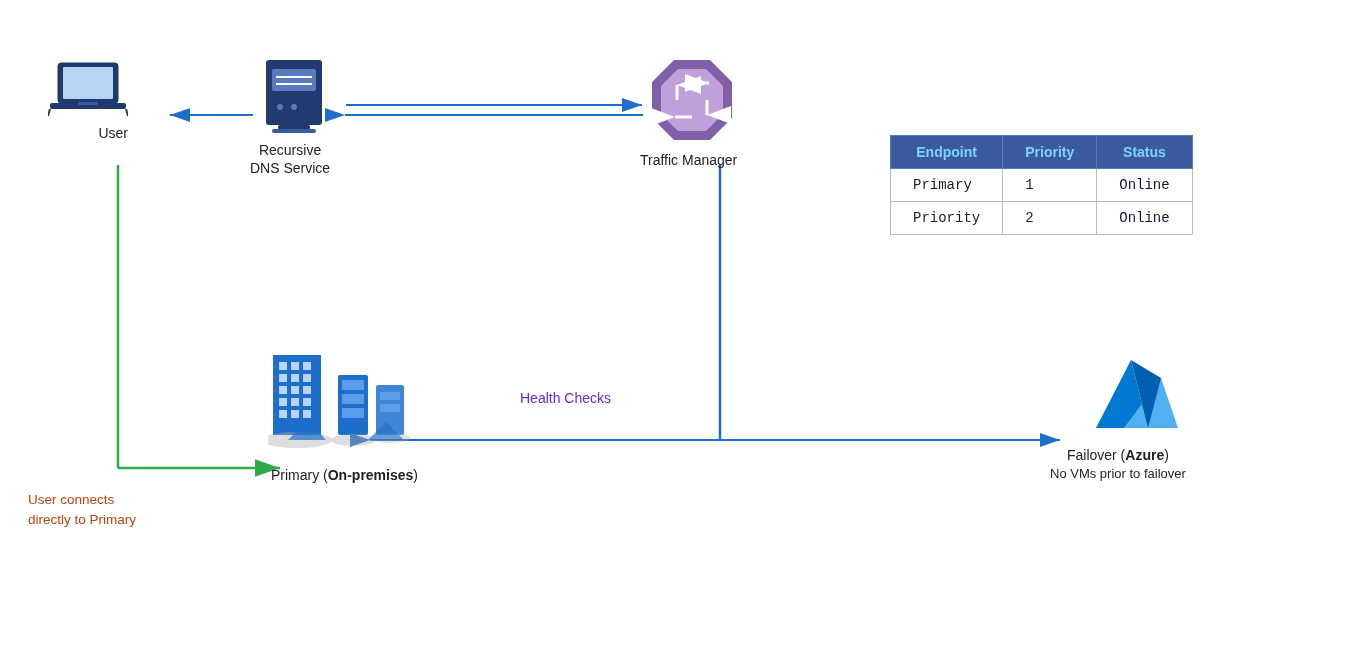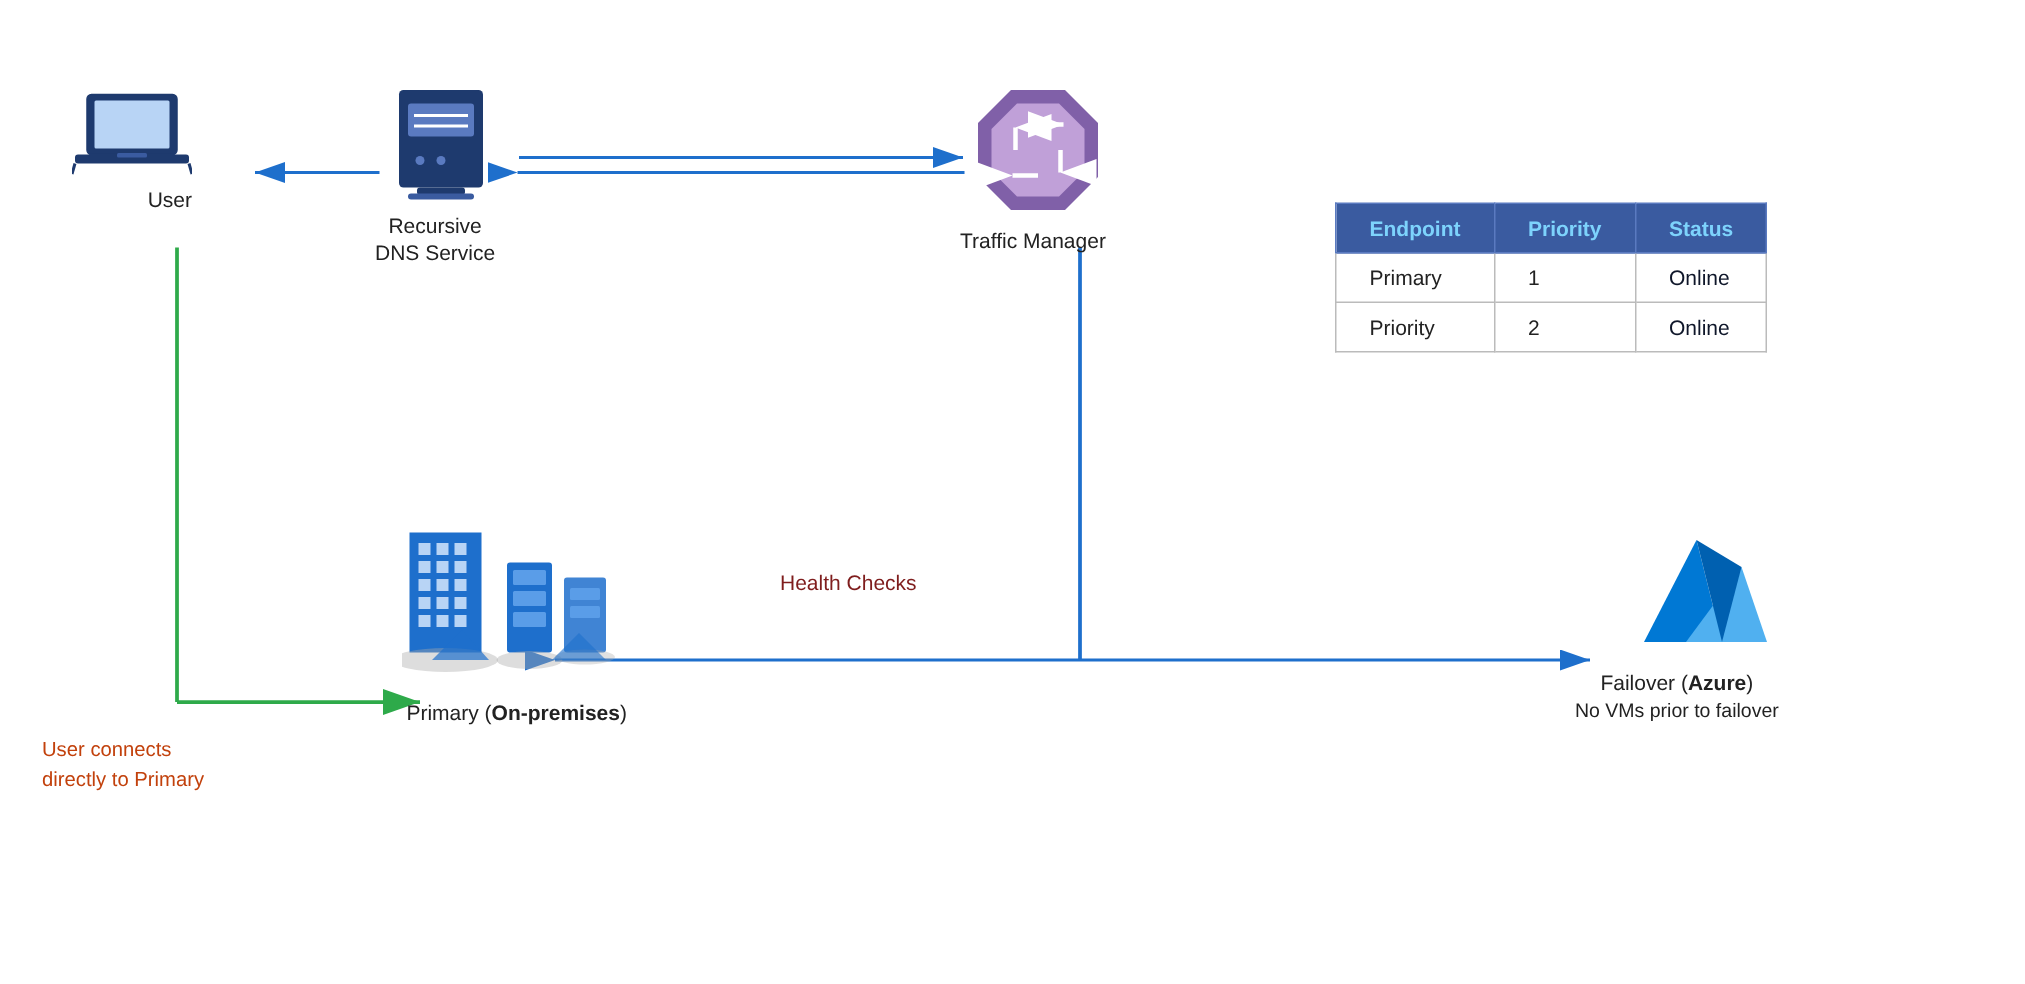--- a/index.html
+++ b/index.html
@@ -63,43 +63,44 @@
       background: #3a5ba0;
       color: #7dd3fc;
       padding: 8px 22px;
       border: 1px solid #5a7ac0;
       font-weight: 600;
     }
     .priority-table td {
       padding: 8px 22px;
       border: 1px solid #bbb;
       color: #222;
+      font-family: Liberation Mono, monospace;
     }
     .priority-table .status-online {
       color: #0f172a;
       font-weight: 500;
     }
 
     
     .connects-label {
       position: absolute;
       left: 28px;
       top: 490px;
       font-size: 13.5px;
       color: #c2410c;
       line-height: 1.5;
     }
 
     
     .health-label {
       position: absolute;
       left: 520px;
-      top: 380px;
+      top: 390px;
       font-size: 14px;
-      color: #7f1d1d;
+      color: #6d28d9;
     }
   </style>
 </head>
 <body>
 
 <div class="diagram">
 
   <svg class="arrows">
 
     <defs>

